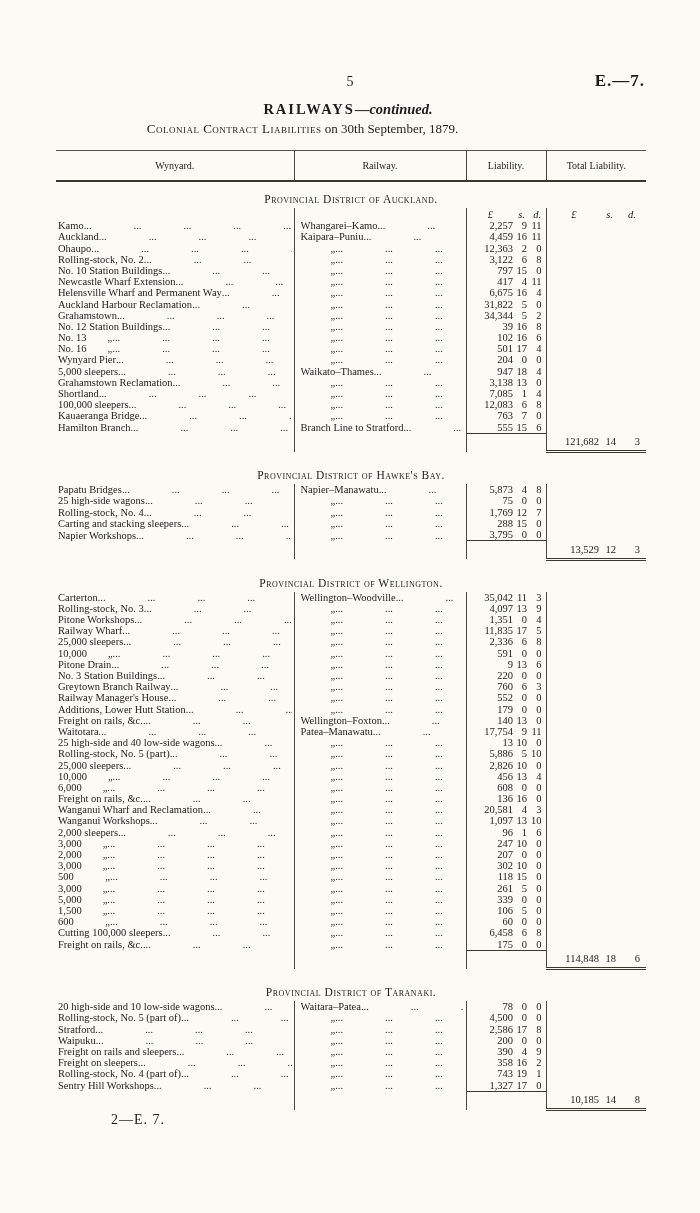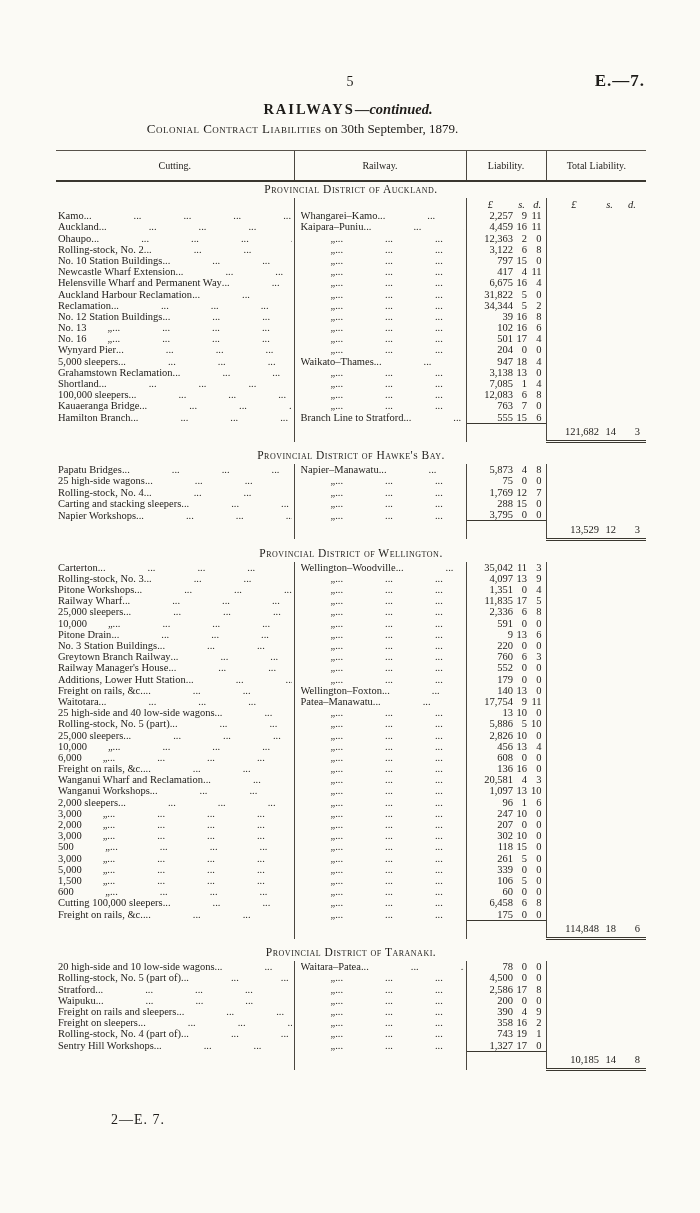--- a/index.html
+++ b/index.html
@@ -18,21 +18,21 @@
   .title .cont{font-style:italic;letter-spacing:0;}
   .subtitle{position:absolute;top:121px;left:0;width:605px;text-align:center;font-size:13px;}
   .subtitle .sc{font-variant:small-caps;letter-spacing:0.5px;}
   .tablewrap{position:absolute;top:150px;left:56px;width:590px;}
   table{border-collapse:collapse;table-layout:fixed;width:590px;font-size:10.5px;}
   th{font-weight:normal;font-size:10px;padding:9px 0 9px;text-align:center;
      border-top:1px solid #57524a;border-bottom:2px solid #3a372f;}
   th.bl, td.bl{border-left:1px solid #4a463f;}
   td{padding:0 2px;height:11.2px;line-height:11px;vertical-align:bottom;overflow:hidden;}
   td.sec-head{font-variant:small-caps;text-align:center;font-size:11.5px;letter-spacing:0.5px;
-     padding:2px 0 3px;height:auto;border:none;}
+     padding:12px 0 3px;height:auto;border:none;}
   .cf{display:flex;align-items:baseline;overflow:hidden;}
   .nm{white-space:pre;flex:0 0 auto;}
   .ditto{padding-left:30px;}
   .leaders{flex:1 1 auto;overflow:hidden;white-space:pre;color:#2a2822;}
   td.c-contract{padding-left:2px;}
   td.c-railway{padding-left:6px;}
   td.num{text-align:right;white-space:nowrap;}
   td.c-l{padding-right:1px;}
   td.c-d{padding-right:4px;}
   td.c-td{padding-right:6px;}
@@ -60,21 +60,21 @@
         <col style="width:172px">
       <col style="width:48px">
         <col style="width:15px">
         <col style="width:17px">
       <col style="width:55px">
         <col style="width:17px">
         <col style="width:28px">
     </colgroup>
     <thead>
       <tr>
-        <th>Cutting.</th>
+        <th>Wynyard.</th>
         <th class="bl">Railway.</th>
         <th class="bl" colspan="3">Liability.</th>
         <th class="bl" colspan="3">Total Liability.</th>
       </tr>
     </thead>
     <tbody>
         <tr>
           <td class="sec-head" colspan="8">Provincial District of Auckland.</td>
         </tr>
         <tr class="cur-row">
@@ -243,21 +243,21 @@
           <td class="num bl c-l">31,822</td>
           <td class="num c-s">5</td>
           <td class="num c-d">0</td>
           <td class="num bl c-tl"></td>
           <td class="num c-ts"></td>
           <td class="num c-td"></td>
         </tr>
         <tr>
           <td class="c-contract">
             <div class="cf">
-              <span class="nm">Reclamation</span>
+              <span class="nm">Grahamstown</span>
               <span class="leaders">...                ...                ...                ...                ...                ...                ...                ...                ...                ...                </span>
             </div>
           </td>
           <td class="c-railway bl">
             <div class="cf">
               <span class="nm ditto">„</span>
               <span class="leaders">...                ...                ...                ...                ...                ...                ...                ...                ...                ...                </span>
             </div>
           </td>
           <td class="num bl c-l">34,344</td>

